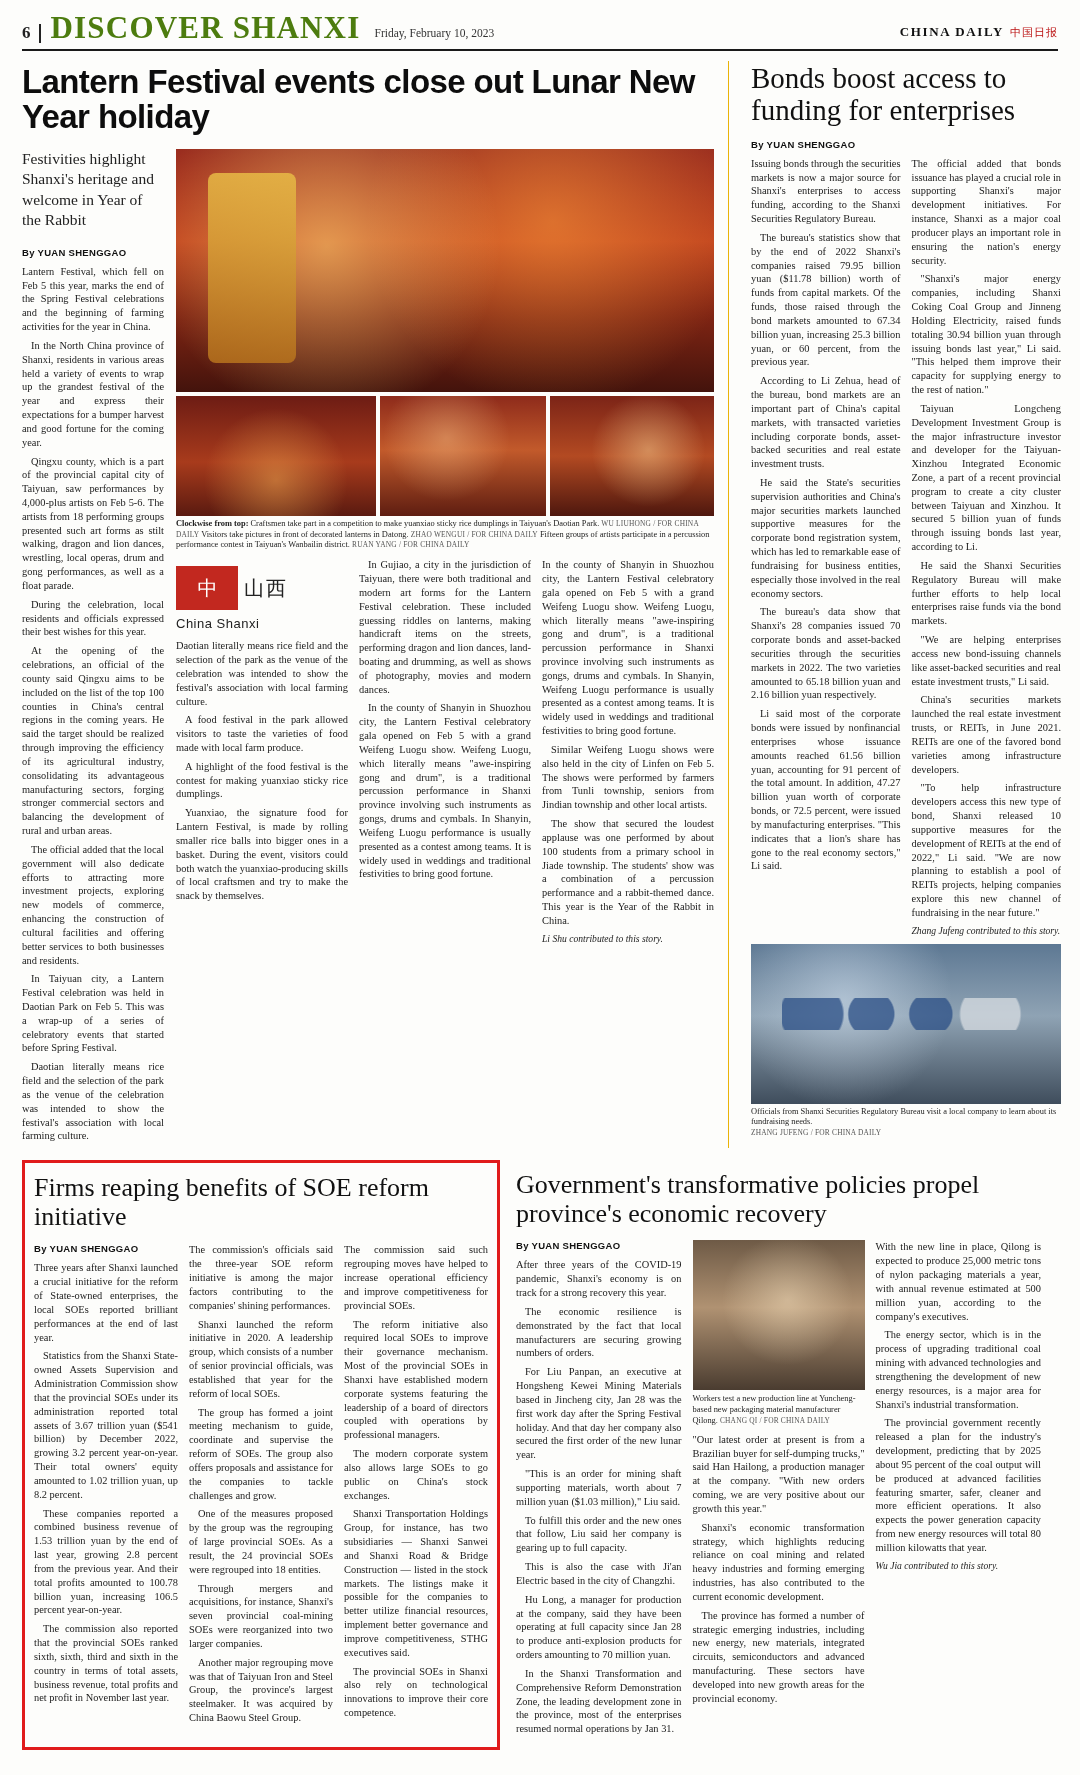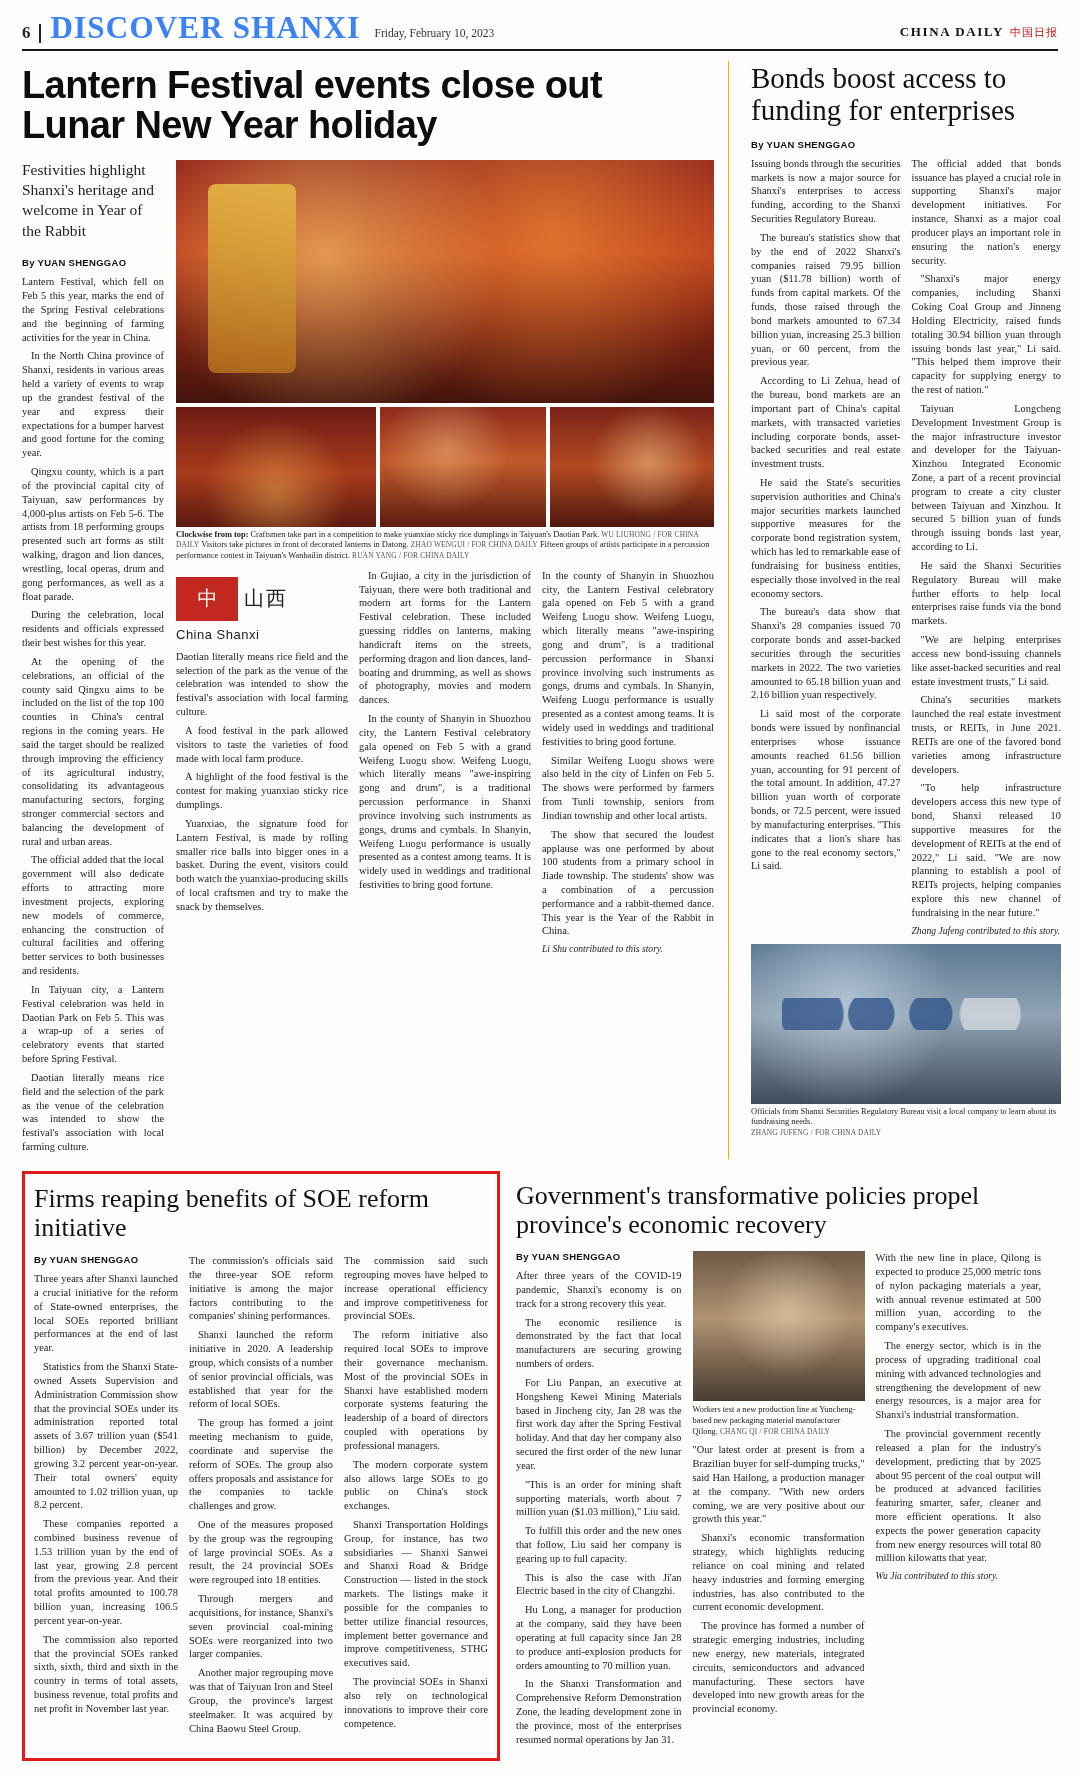--- a/index.html
+++ b/index.html
@@ -40,21 +40,21 @@
     border-right: 2px solid #222;
     line-height: 1;
     padding-bottom: 2px;
   }
   .section-name {
     font-family: "Liberation Serif", serif;
     font-size: 31px;
     letter-spacing: 1.2px;
     font-weight: bold;
     line-height: 1;
-    color: #3b82f6;
+    color: #4d7c0f;
   }
   .masthead-date {
     font-size: 11.5px;
     color: #333;
     padding-bottom: 4px;
     margin-left: 4px;
   }
   .masthead-right {
     margin-left: auto;
     display: flex;
@@ -83,21 +83,21 @@
   .left-block { width: 692px; }
   .right-block {
     width: 324px;
     border-left: 1px solid #eab308;
     padding-left: 22px;
   }
 
   h1.headline {
     font-family: "Liberation Sans", sans-serif;
     font-weight: bold;
-    font-size: 38px;
+    font-size: 33px;
     line-height: 1.06;
     margin: 4px 0 14px 0;
     letter-spacing: -0.6px;
     color: #0d0d0d;
   }
   h2.headline2 {
     font-family: "Liberation Serif", serif;
     font-weight: normal;
     font-size: 29px;
     line-height: 1.1;

